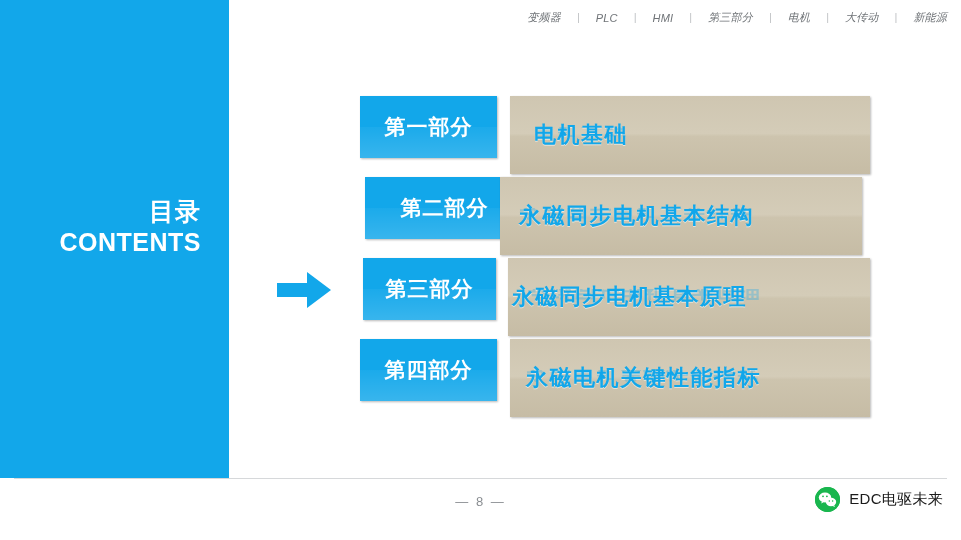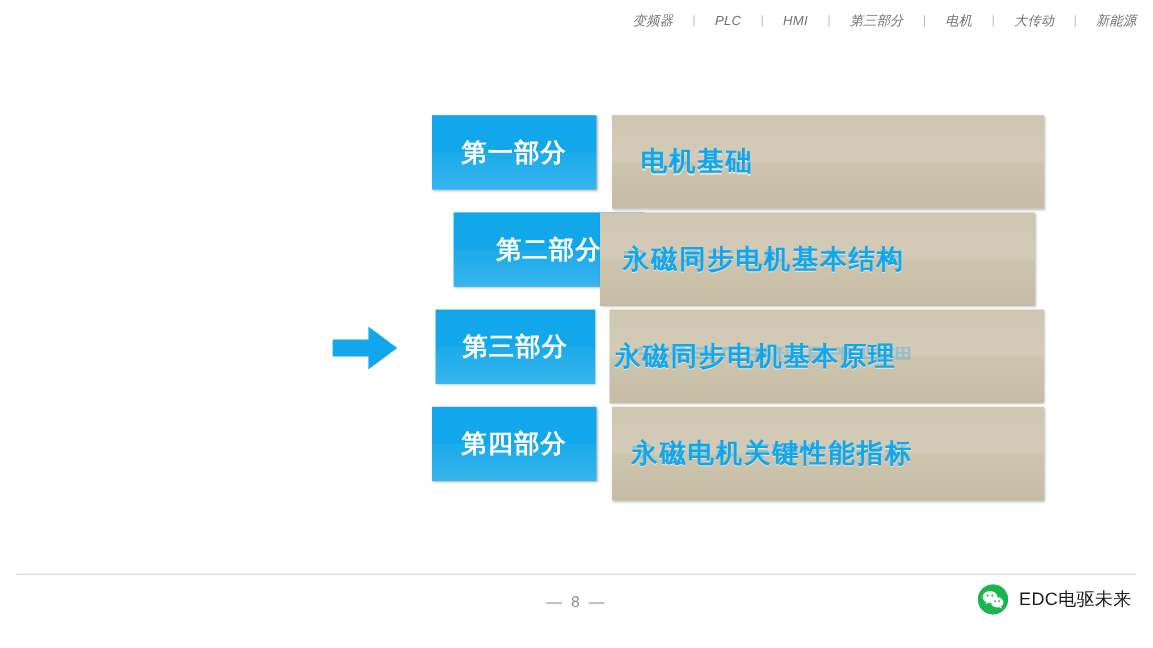--- a/index.html
+++ b/index.html
@@ -154,21 +154,21 @@
     letter-spacing: 1.5px;
     transform: scaleY(-1);
     transform-origin: center 31px;
     display: block;
     line-height: 62px;
   }
 
   
   .row-1 .bar { left: 150px; width: 360px; padding-left: 24px; }
   .row-1 .bar .bar-reflect span { padding-left: 24px; }
-  .row-2 .tag { left: 18px; width: 159px; }
+  .row-2 .tag { left: 5px; width: 159px; }
   .row-2 .bar { left: 140px; width: 362px; padding-left: 19px; }
   .row-2 .bar .bar-reflect span { padding-left: 19px; }
   .row-3 .tag { left: 3px; width: 133px; }
   .row-3 .bar { left: 148px; width: 362px; padding-left: 4px; }
   .row-3 .bar .bar-reflect span { padding-left: 19px; }
   .row-4 .bar { left: 150px; width: 360px; padding-left: 16px; }
   .row-4 .bar .bar-reflect span { padding-left: 16px; }
 
   
   .footer-rule {
@@ -236,20 +236,26 @@
     <span class="sep">|</span>
     <span>第三部分</span>
     <span class="sep">|</span>
     <span>电机</span>
     <span class="sep">|</span>
     <span>大传动</span>
     <span class="sep">|</span>
     <span>新能源</span>
   </div>
 
+  <div class="left-panel">
+    <div class="toc">
+      <div class="toc-cn">目录</div>
+      <div class="toc-en">CONTENTS</div>
+    </div>
+  </div>
 
   <div class="arrow">
     <svg width="54" height="36" viewBox="0 0 54 36">
       <polygon points="0,11 30,11 30,0 54,18 30,36 30,25 0,25" fill="#12a7ea"></polygon>
     </svg>
   </div>
 
   <div class="rows">
 
     <div class="row row-1">

